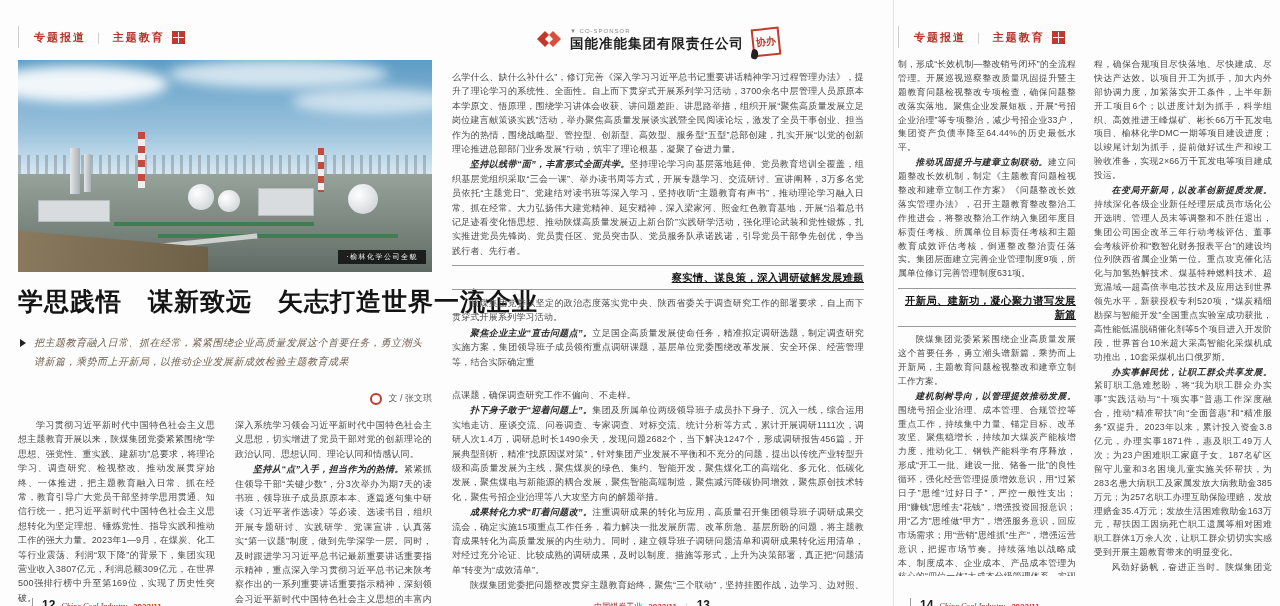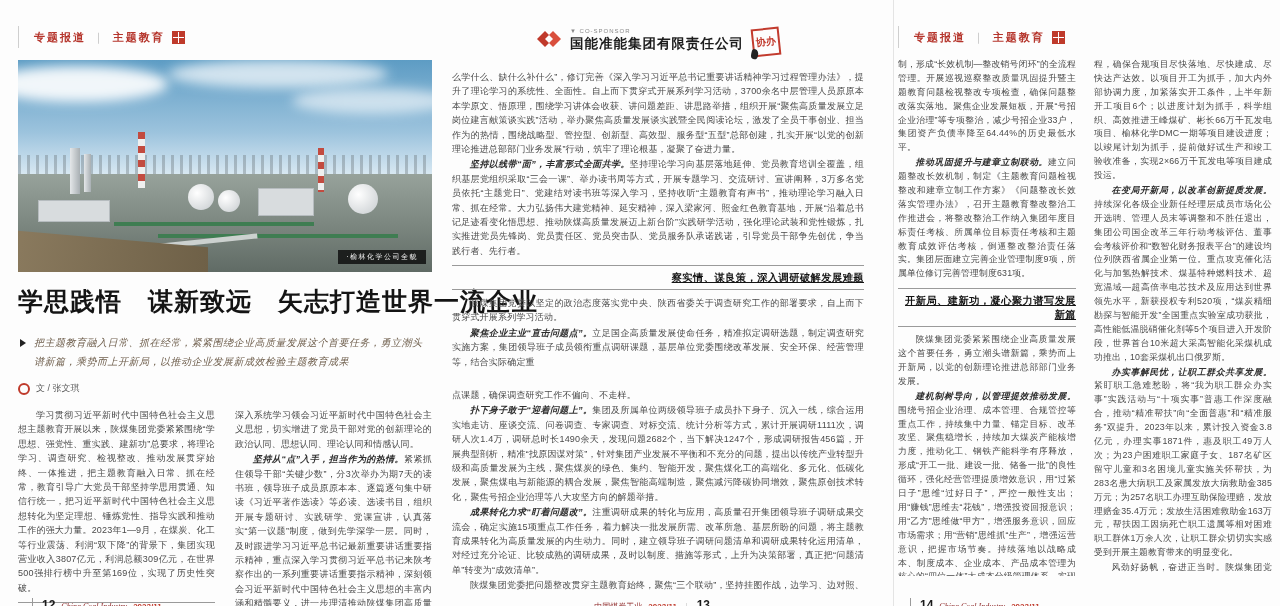--- a/index.html
+++ b/index.html
@@ -35,21 +35,21 @@
   .ph-tank{position:absolute;background:radial-gradient(circle at 35% 35%,#ffffff,#c6cbce);border-radius:50%;}
   .ph-rack{position:absolute;background:#3f7d52;}
   .ph-tower{position:absolute;background:linear-gradient(90deg,#e4e7e9,#a8afb3);}
   .ph-bldg{position:absolute;background:#d8dcde;border:1px solid #b6bcbf;}
   .ph-cap{position:absolute;right:6px;bottom:8px;background:rgba(12,12,12,.82);color:#eee;font-size:7px;padding:2px 8px;letter-spacing:1.5px;}
 
   
   .headline{margin-top:13px;font-size:25px;font-weight:900;color:#141414;letter-spacing:1px;white-space:nowrap;}
   .abstract{position:relative;margin-top:16px;padding-left:16px;font-size:10px;font-style:italic;color:#6f5f4d;line-height:1.85;letter-spacing:.5px;}
   .abs-marker{position:absolute;left:2px;top:5px;width:0;height:0;border-top:4px solid transparent;border-bottom:4px solid transparent;border-left:6px solid #222;}
-  .byline{margin-top:11px;display:flex;align-items:center;gap:6px;font-size:9px;color:#5c5c5c;}
+  .byline{margin-top:21px;display:flex;align-items:center;gap:6px;font-size:9px;color:#5c5c5c;justify-content:flex-end;}
   .author-dot{width:8px;height:8px;border:2.5px solid #bf3a2b;border-radius:50%;display:inline-block;flex:0 0 auto;}
 
   
   .cols{display:flex;}
   #p12 .cols{margin-top:13px;gap:20px;height:226px;overflow:hidden;}
   #p13 .cols{margin-top:8px;gap:18px;height:524px;overflow:hidden;flex-direction:column;}
   #p14 .cols{margin-top:10px;gap:18px;height:518px;overflow:hidden;}
   .col{flex:1;min-width:0;}
   .para{margin:0 0 1px;font-size:9px;line-height:1.6;text-align:justify;color:#4a4a4a;text-indent:2em;letter-spacing:.2px;}
   #p14 .para{font-size:8.8px;line-height:1.58;}
@@ -181,21 +181,21 @@
     <span class="sep">｜</span>
     <span>主题教育</span>
     <span class="seal"></span>
   </div>
 
   <div class="cols">
     <div class="col">
         <p class="para noind">制，形成“长效机制—整改销号闭环”的全流程管理。开展巡视巡察整改质量巩固提升暨主题教育问题检视整改专项检查，确保问题整改落实落地。聚焦企业发展短板，开展“号招企业治理”等专项整治，减少号招企业33户，集团资产负债率降至64.44%的历史最低水平。</p>
         <p class="para"><b class="lead">推动巩固提升与建章立制联动。</b>建立问题整改长效机制，制定《主题教育问题检视整改和建章立制工作方案》《问题整改长效落实管理办法》，召开主题教育整改整治工作推进会，将整改整治工作纳入集团年度目标责任考核、所属单位目标责任考核和主题教育成效评估考核，倒逼整改整治责任落实。集团层面建立完善企业管理制度9项，所属单位修订完善管理制度631项。</p>
         <div class="subhead">开新局、建新功，凝心聚力谱写发展新篇</div>
-        <p class="para">陕煤集团党委紧紧围绕企业高质量发展这个首要任务，勇立潮头谱新篇，乘势而上开新局，以党的创新理论推进总部部门业务发展。</p>
+        <p class="para">陕煤集团党委紧紧围绕企业高质量发展这个首要任务，勇立潮头谱新篇，乘势而上开新局，主题教育问题检视整改和建章立制工作方案。</p>
         <p class="para"><b class="lead">建机制树导向，以管理提效推动发展。</b>围绕号招企业治理、成本管理、合规管控等重点工作，持续集中力量、锚定目标、改革攻坚、聚焦稳增长，持续加大煤炭产能核增力度，推动化工、钢铁产能科学有序释放，形成“开工一批、建设一批、储备一批”的良性循环，强化经营管理提质增效意识，用“过紧日子”思维“过好日子”，严控一般性支出；用“赚钱”思维去“花钱”，增强投资回报意识；用“乙方”思维做“甲方”，增强服务意识，回应市场需求；用“营销”思维抓“生产”，增强运营意识，把握市场节奏。持续落地以战略成本、制度成本、企业成本、产品成本管理为核心的“四位一体”大成本分级管理体系，实现全方位、全系统、全过程降本增效，建立健全集团重大风险长效治理机制，完成合规、内控、风险管理三个体系建设，为构建合理有效的制度体系、促进企业融合、以高水平法治保障高质量发展提供了支撑。</p>
       </div>
     <div class="col">
         <p class="para noind">程，确保合规项目尽快落地、尽快建成、尽快达产达效。以项目开工为抓手，加大内外部协调力度，加紧落实开工条件，上半年新开工项目6个；以进度计划为抓手，科学组织、高效推进王峰煤矿、彬长66万千瓦发电项目、榆林化学DMC一期等项目建设进度；以竣尾计划为抓手，提前做好试生产和竣工验收准备，实现2×66万千瓦发电等项目建成投运。</p>
         <p class="para"><b class="lead">在变局开新局，以改革创新提质发展。</b>持续深化各级企业新任经理层成员市场化公开选聘、管理人员末等调整和不胜任退出，集团公司国企改革三年行动考核评估、董事会考核评价和“数智化财务报表平台”的建设均位列陕西省属企业第一位。重点攻克催化活化与加氢热解技术、煤基特种燃料技术、超宽温域—超高倍率电芯技术及应用达到世界领先水平，新获授权专利520项，“煤炭精细勘探与智能开发”全国重点实验室成功获批，高性能低温脱硝催化剂等5个项目进入开发阶段，世界首台10米超大采高智能化采煤机成功推出，10套采煤机出口俄罗斯。</p>
         <p class="para"><b class="lead">办实事解民忧，让职工群众共享发展。</b>紧盯职工急难愁盼，将“我为职工群众办实事”实践活动与“十项实事”普惠工作深度融合，推动“精准帮扶”向“全面普惠”和“精准服务”双提升。2023年以来，累计投入资金3.8亿元，办理实事1871件，惠及职工49万人次；为23户困难职工家庭子女、187名矿区留守儿童和3名困境儿童实施关怀帮扶，为283名患大病职工及家属发放大病救助金385万元；为257名职工办理互助保险理赔，发放理赔金35.4万元；发放生活困难救助金163万元，帮扶因工因病死亡职工遗属等相对困难职工群体1万余人次，让职工群众切切实实感受到开展主题教育带来的明显变化。</p>
         <p class="para">风劲好扬帆，奋进正当时。陕煤集团党委将坚持以习近平新时代中国特色社会主义思想为指引，坚持大兴学习之风、调研之风、落实之风、实干之风，持续深化巩固主题教育成果，以建设世界一流企业新实践，为奋力谱写中国式现代化建设的陕西新篇章贡献陕煤力量。</p>
       </div>
   </div>
 

